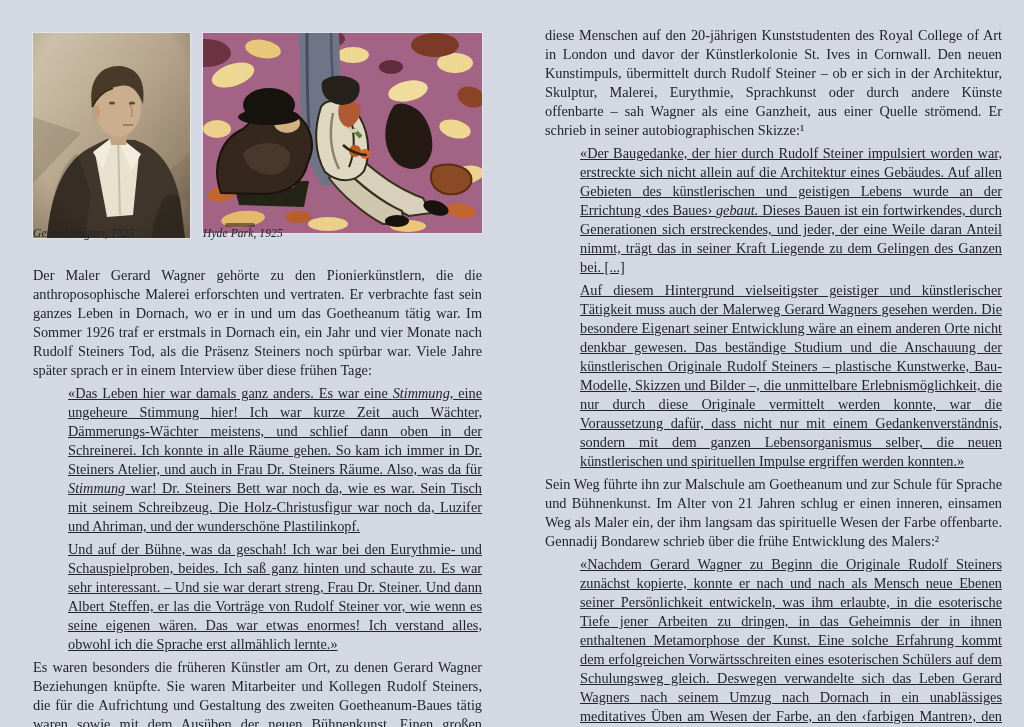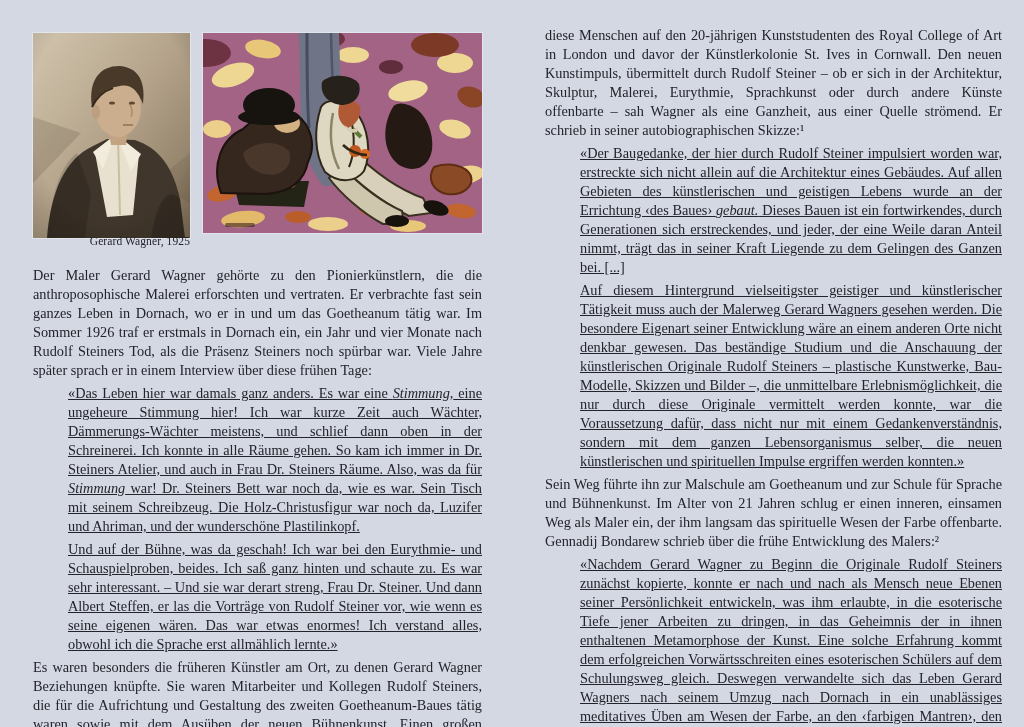--- a/index.html
+++ b/index.html
@@ -11,22 +11,22 @@
   }
   .page-col{position:absolute;}
   #left-col{left:33px;top:33px;width:449px;}
   #right-col{left:545px;top:26px;width:457px;}
   .figures-row{position:relative;height:233px;}
   .fig{position:absolute;top:0;box-shadow:0 0 0 1px rgba(255,255,255,0.35);}
   .fig svg{display:block;}
   .fig-photo{left:0;width:157px;height:205px;}
   .fig-paint{left:170px;width:279px;height:200px;}
   .fig-caption{
-    position:absolute;top:202px;font-size:11.5px;
-    text-align:right;color:#23232b;letter-spacing:0.1px;
+    position:absolute;top:194px;font-style:italic;font-size:11.5px;
+    text-align:left;color:#23232b;letter-spacing:0.1px;
   }
   .cap-photo{left:0;width:157px;}
   .cap-paint{left:170px;width:279px;}
   .textflow p{
     margin:0 0 4px 0;font-size:14.3px;line-height:19px;
     text-align:justify;hyphens:auto;-webkit-hyphens:auto;
   }
   .textflow p.quote{margin-left:35px;text-decoration:underline;}
   .textflow .em{font-style:italic;}
 </style>
@@ -134,20 +134,21 @@
 
           <circle cx="152" cy="118" r="6" fill="#c1571e"></circle>
           <circle cx="162" cy="121" r="5" fill="#d86a26"></circle>
           <path d="M140,112 C146,118 156,122 164,122" stroke="#2e2617" stroke-width="2.5" fill="none"></path>
 
           <rect x="22" y="190" width="30" height="4" rx="2" fill="rgba(42,22,22,0.55)"></rect>
         </svg>
       </div>
 
       <div class="fig-caption cap-photo">Gerard Wagner, 1925</div>
+      <div class="fig-caption cap-paint">Hyde Park, 1925</div>
     </div>
 
     <div class="textflow">
         <p class="para"><span>Der Maler Gerard Wagner gehörte zu den Pionierkünstlern, die die anthroposophische Malerei erforschten und vertraten. Er verbrachte fast sein ganzes Leben in Dornach, wo er in und um das Goetheanum tätig war. Im Sommer 1926 traf er erstmals in Dornach ein, ein Jahr und vier Monate nach Rudolf Steiners Tod, als die Präsenz Steiners noch spürbar war. Viele Jahre später sprach er in einem Interview über diese frühen Tage:</span></p>
         <p class="quote"><span>«Das Leben hier war damals ganz anders. Es war eine </span><span class="em">Stimmung,</span><span> eine ungeheure Stimmung hier! Ich war kurze Zeit auch Wächter, Dämmerungs-Wächter meistens, und schlief dann oben in der Schreinerei. Ich konnte in alle Räume gehen. So kam ich immer in Dr. Steiners Atelier, und auch in Frau Dr. Steiners Räume. Also, was da für </span><span class="em">Stimmung</span><span> war! Dr. Steiners Bett war noch da, wie es war. Sein Tisch mit seinem Schreibzeug. Die Holz-Christusfigur war noch da, Luzifer und Ahriman, und der wunderschöne Plastilinkopf.</span></p>
         <p class="quote"><span>Und auf der Bühne, was da geschah! Ich war bei den Eurythmie- und Schauspielproben, beides. Ich saß ganz hinten und schaute zu. Es war sehr interessant. – Und sie war derart streng, Frau Dr. Steiner. Und dann Albert Steffen, er las die Vorträge von Rudolf Steiner vor, wie wenn es seine eigenen wären. Das war etwas enormes! Ich verstand alles, obwohl ich die Sprache erst allmählich lernte.»</span></p>
         <p class="para"><span>Es waren besonders die früheren Künstler am Ort, zu denen Gerard Wagner Beziehungen knüpfte. Sie waren Mitarbeiter und Kollegen Rudolf Steiners, die für die Aufrichtung und Gestaltung des zweiten Goetheanum-Baues tätig waren sowie mit dem Ausüben der neuen Bühnenkunst. Einen großen Einfluss hatten</span></p>
       </div>
   </div>
 

